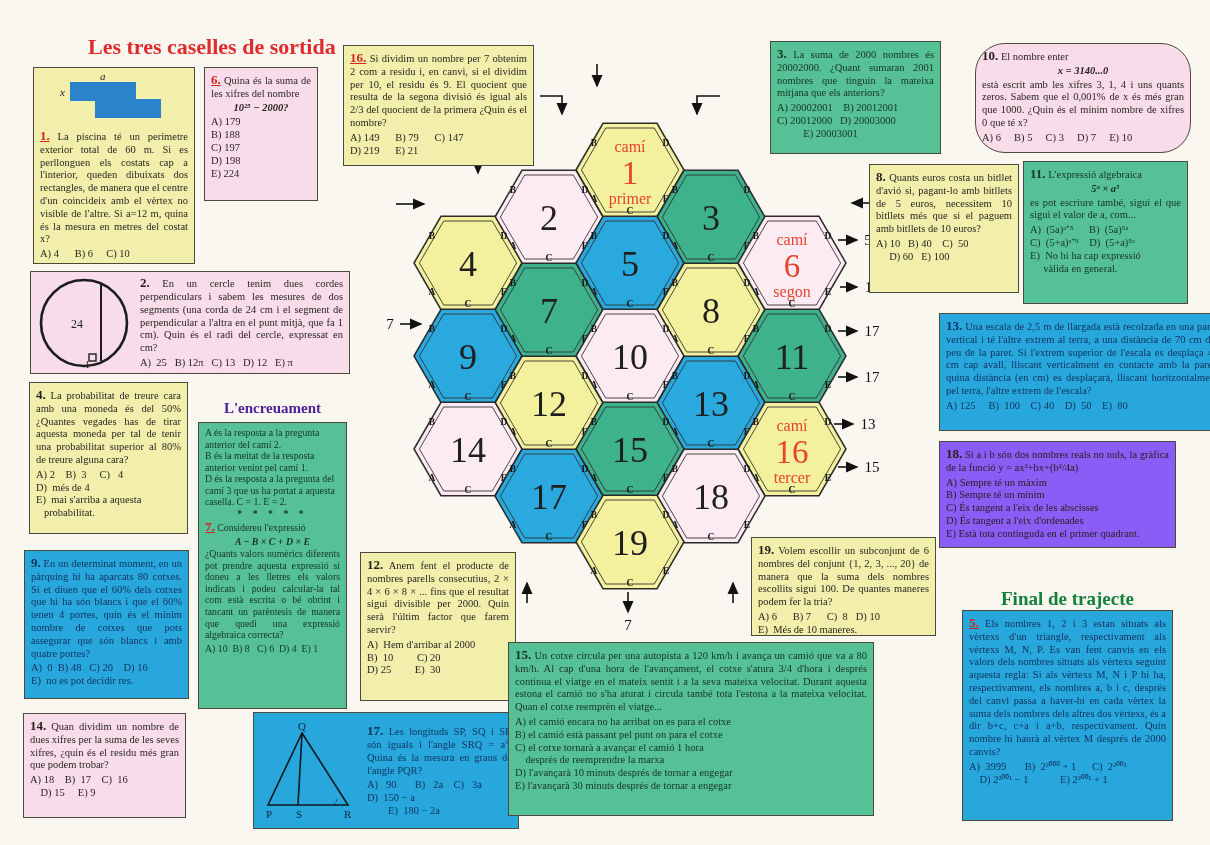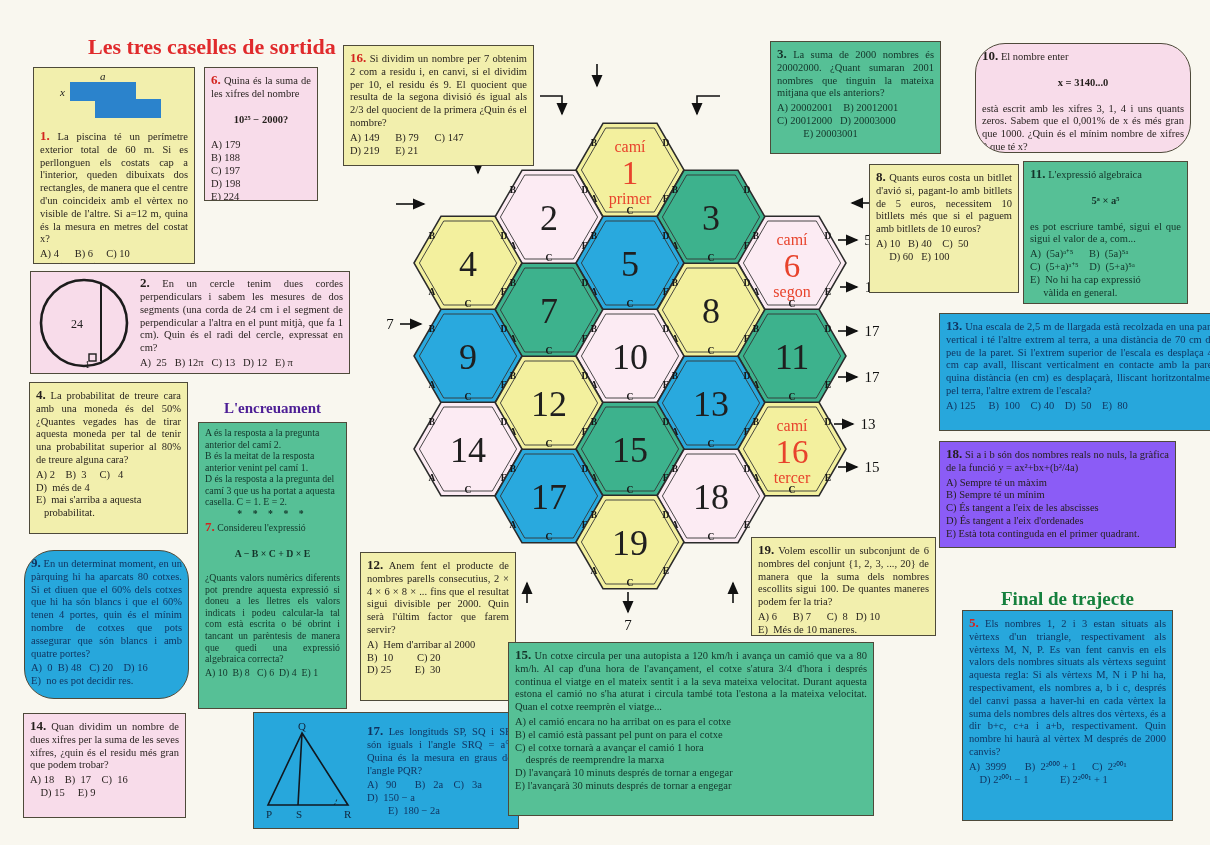--- a/index.html
+++ b/index.html
@@ -11,23 +11,23 @@
   #final-title{left:962px;top:588px;width:211px;text-align:center;font-size:19px;color:#15803d;}
   .box{position:absolute;border:1.3px solid #4e4a3a;padding:4px 6px;font-size:10.5px;
        line-height:1.22;box-sizing:border-box;overflow:hidden;}
   .box.small{font-size:9.8px;line-height:1.18;}
   .yellow{background:#f2efad;}
   .pink{background:#f8dcea;}
   .green{background:#56c096;color:#14342a;}
   .blue{background:#27a7dc;color:#11325e;}
   .white{background:#8b5cf6;}
   .pnum{font-size:13px;font-weight:bold;}
-  .pnum.red{color:#d3241f;}
+  .pnum.red{color:#d3241f;text-decoration:underline;}
   .ptext{text-align:justify;}
-  .formula{text-align:center;font-weight:bold;margin:13px 0;}
+  .formula{text-align:center;font-weight:bold;font-style:italic;margin:1px 0;}
   .optline{white-space:pre-wrap;}
   .opts{margin-top:2px;}
   .flex{display:flex;gap:7px;align-items:center;}
   .flexText{flex:1;}
   .stars{text-align:center;letter-spacing:4px;font-weight:bold;}
   svg{display:block;}
   #board-svg{position:absolute;left:0;top:0;pointer-events:none;}
 </style>
 </head>
 <body>
@@ -358,21 +358,21 @@
         <div class="crossline">B és la meitat de la resposta anterior venint pel camí 1.</div>
         <div class="crossline">D és la resposta a la pregunta del camí 3 que us ha portat a aquesta casella.  C = 1.  E = 2.</div>
         <div class="stars">* * * * *</div>
         <div class="ptext"><b class="pnum red">7.</b>  <span>Considereu l'expressió</span></div>
         <div class="formula">A − B × C + D × E</div>
         <div class="ptext">¿Quants valors numèrics diferents pot prendre aquesta expressió si doneu a les lletres els valors indicats i podeu calcular-la tal com està escrita o bé obrint i tancant un parèntesis de manera que quedi una expressió algebraica correcta?</div>
         <div class="opts">
           <div class="optline">A) 10  B) 8   C) 6  D) 4  E) 1</div>
         </div>
       </div>
-      <div class="box blue" style="left: 24px; top: 550px; width: 165px; height: 149px; border-radius: 30px;">
+      <div class="box blue" style="left: 24px; top: 550px; width: 165px; height: 149px;">
         <div class="ptext"><b class="pnum">9.</b>  <span>En un determinat moment, en un pàrquing hi ha aparcats 80 cotxes. Si et diuen que el 60% dels cotxes que hi ha són blancs i que el 60% tenen 4 portes, quin és el mínim nombre de cotxes que pots assegurar que són blancs i amb quatre portes?</span></div>
         <div class="opts">
           <div class="optline">A)  0  B) 48   C) 20    D) 16</div>
           <div class="optline">E)  no es pot decidir res.</div>
         </div>
       </div>
       <div class="box yellow" style="left: 360px; top: 552px; width: 156px; height: 149px;">
         <div class="ptext"><b class="pnum">12.</b>  <span>Anem fent el producte de nombres parells consecutius, 2 × 4 × 6 × 8 × ... fins que el resultat sigui divisible per 2000. Quin serà l'últim factor que farem servir?</span></div>
         <div class="opts">
           <div class="optline">A)  Hem d'arribar al 2000</div>

